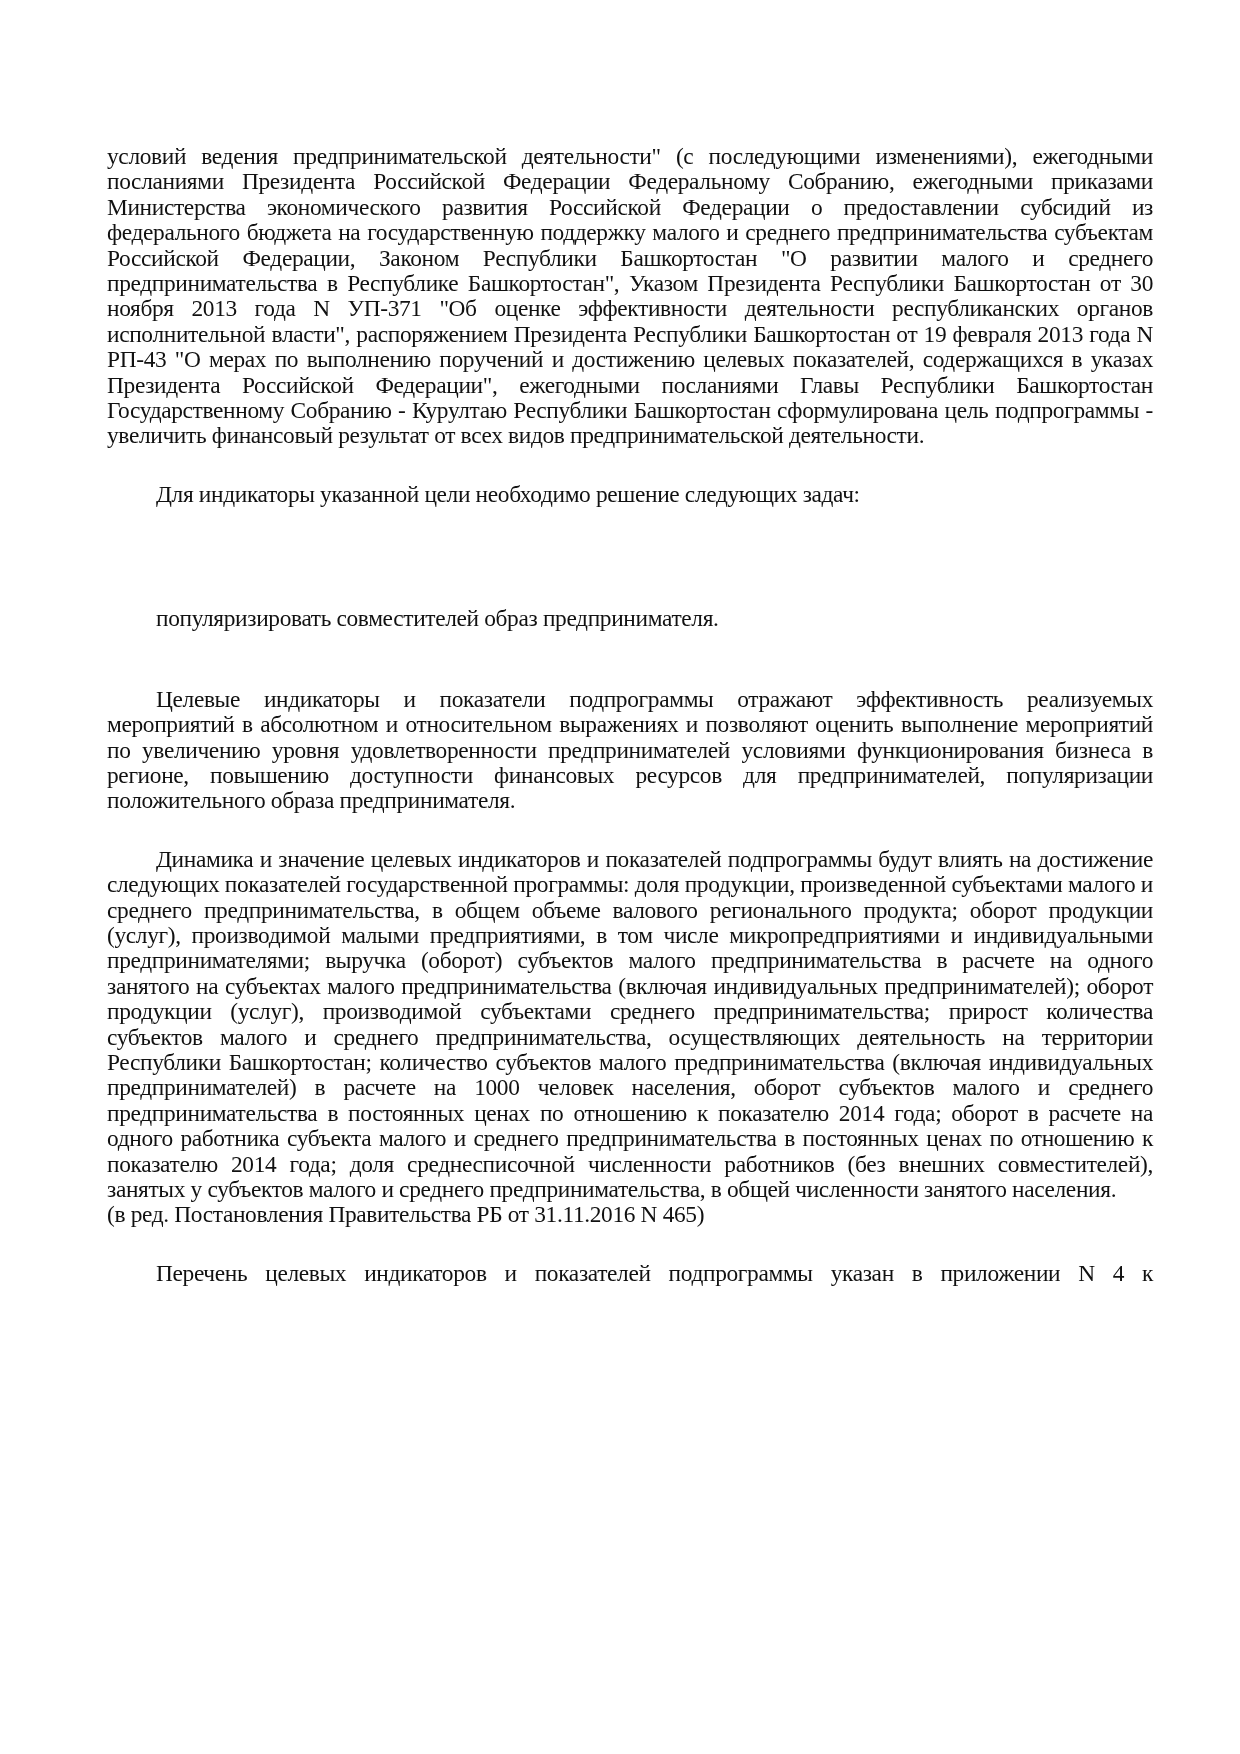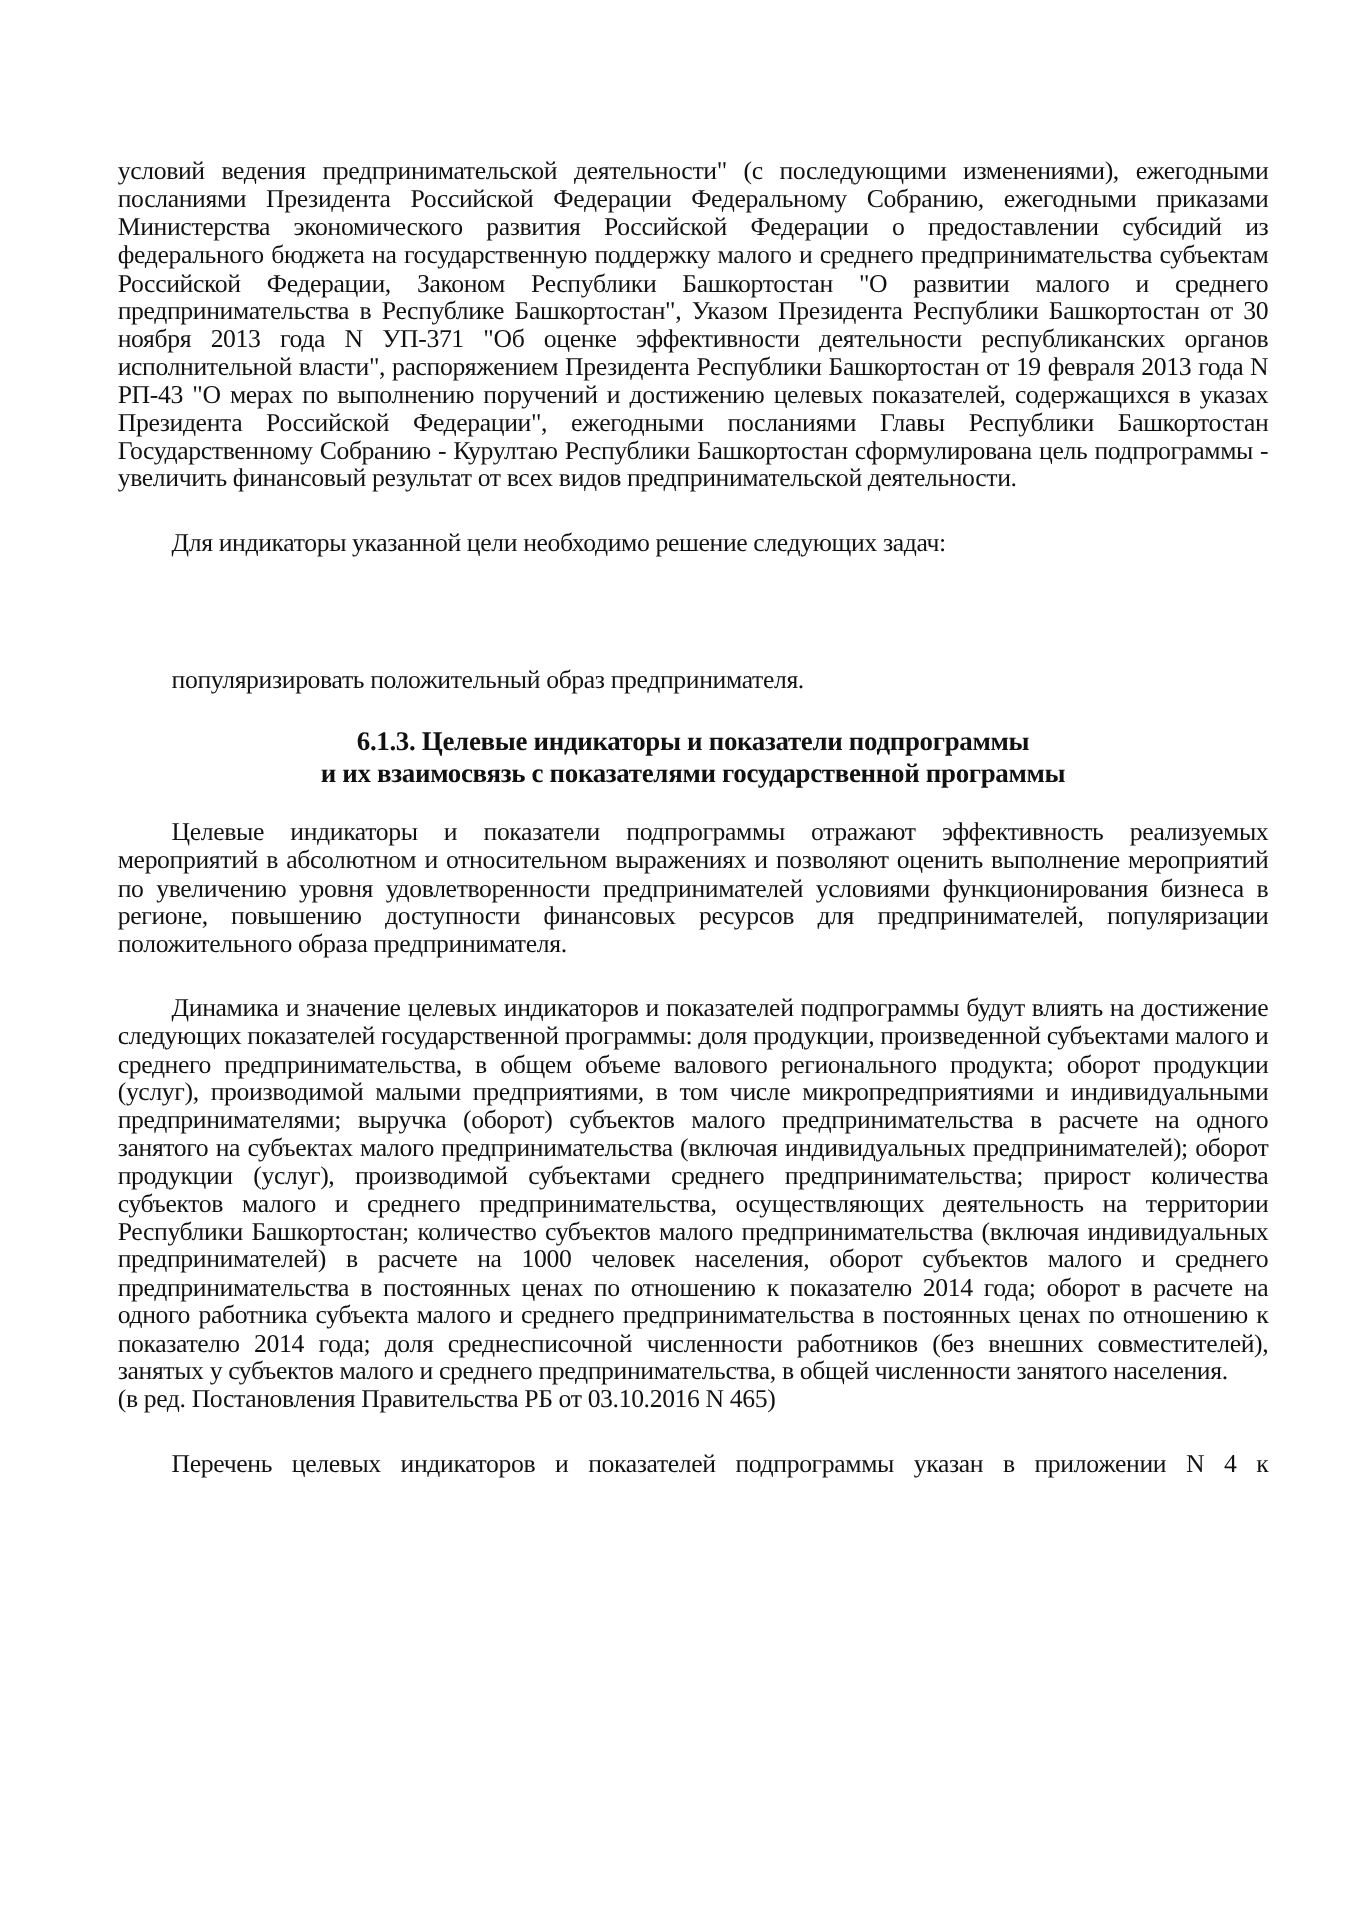--- a/index.html
+++ b/index.html
@@ -58,36 +58,32 @@
   <p class="p indent">Для индикаторы указанной цели необходимо решение следующих задач:</p>
 
   <div class="gap"></div>
 
 
   <div class="gap"></div>
 
 
   <div class="gap"></div>
 
-  <p class="p indent">популяризировать положительный образ предпринимателя.</p>
+  <p class="p indent">популяризировать совместителей образ предпринимателя.</p>
 
   <div style="height:28px"></div>
 
-  <div>
-    <p class="heading">6.1.3. Целевые индикаторы и показатели подпрограммы</p>
-    <p class="heading">и их взаимосвязь с показателями государственной программы</p>
-  </div>
 
   <div style="height:27px"></div>
 
   <p class="p indent">Целевые индикаторы и показатели подпрограммы отражают эффективность реализуемых мероприятий в абсолютном и относительном выражениях и позволяют оценить выполнение мероприятий по увеличению уровня удовлетворенности предпринимателей условиями функционирования бизнеса в регионе, повышению доступности финансовых ресурсов для предпринимателей, популяризации положительного образа предпринимателя.</p>
 
   <div class="gap"></div>
 
   <p class="p indent">Динамика и значение целевых индикаторов и показателей подпрограммы будут влиять на достижение следующих показателей государственной программы: доля продукции, произведенной субъектами малого и среднего предпринимательства, в общем объеме валового регионального продукта; оборот продукции (услуг), производимой малыми предприятиями, в том числе микропредприятиями и индивидуальными предпринимателями; выручка (оборот) субъектов малого предпринимательства в расчете на одного занятого на субъектах малого предпринимательства (включая индивидуальных предпринимателей); оборот продукции (услуг), производимой субъектами среднего предпринимательства; прирост количества субъектов малого и среднего предпринимательства, осуществляющих деятельность на территории Республики Башкортостан; количество субъектов малого предпринимательства (включая индивидуальных предпринимателей) в расчете на 1000 человек населения, оборот субъектов малого и среднего предпринимательства в постоянных ценах по отношению к показателю 2014 года; оборот в расчете на одного работника субъекта малого и среднего предпринимательства в постоянных ценах по отношению к показателю 2014 года; доля среднесписочной численности работников (без внешних совместителей), занятых у субъектов малого и среднего предпринимательства, в общей численности занятого населения.</p>
 
-  <p class="p noindent">(в ред. Постановления Правительства РБ от 03.10.2016 N 465)</p>
+  <p class="p noindent">(в ред. Постановления Правительства РБ от 31.11.2016 N 465)</p>
 
   <div class="gap"></div>
 
   <p class="p indent" style="text-align-last: justify;">Перечень целевых индикаторов и показателей подпрограммы указан в приложении N 4 к</p>
 
 </div>
 
 </body></html>

